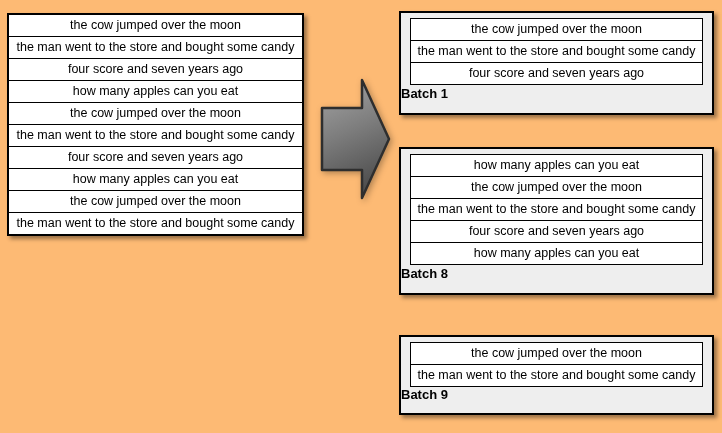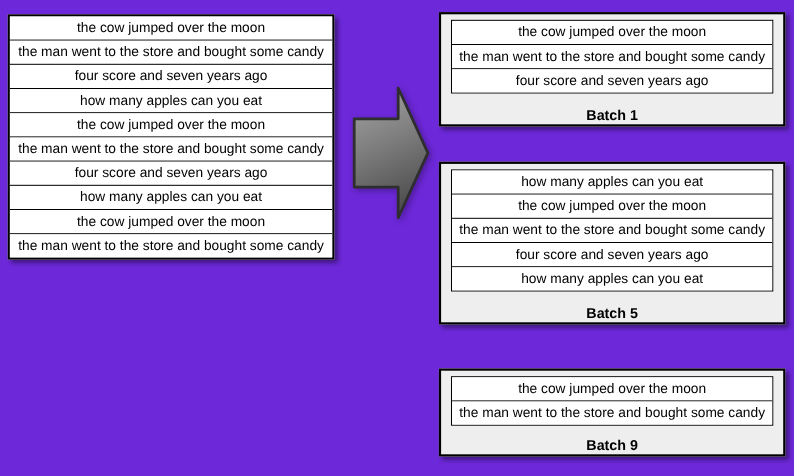--- a/index.html
+++ b/index.html
@@ -6,21 +6,21 @@
     margin: 0;
     padding: 0;
     background: #ffffff;
     font-family: "Liberation Sans", sans-serif;
     color: #000000;
   }
   .canvas {
     position: relative;
     width: 722px;
     height: 433px;
-    background: #6d28d9;
+    background: #fdba74;
     overflow: hidden;
   }
   
   .input-table {
     position: absolute;
     left: 7px;
     top: 13px;
     width: 297px;
     box-sizing: border-box;
     border: 2px solid #000000;
@@ -64,22 +64,21 @@
   .batch-1 { top: 11px;  height: 104px; }
   .batch-2 { top: 147px; height: 148px; }
   .batch-3 { top: 335px; height: 80px;  }
   .batch-table {
     margin: 5px 9px 0 9px;
     border: 1px solid #000000;
     background: #ffffff;
   }
   .batch-label {
     margin-top: auto;
-    padding-bottom: 1px;
-    text-align: center;
+    padding-bottom: 12px;
     font-size: 13px;
     font-weight: bold;
   }
 </style>
 </head>
 <body>
 
 <div class="canvas">
 
   <div class="input-table">
@@ -116,21 +115,21 @@
   </div>
 
   <div class="batch batch-2">
     <div class="batch-table">
       <div class="row">how many apples can you eat</div>
       <div class="row">the cow jumped over the moon</div>
       <div class="row">the man went to the store and bought some candy</div>
       <div class="row">four score and seven years ago</div>
       <div class="row">how many apples can you eat</div>
     </div>
-    <div class="batch-label">Batch 5</div>
+    <div class="batch-label">Batch 8</div>
   </div>
 
   <div class="batch batch-3">
     <div class="batch-table">
       <div class="row">the cow jumped over the moon</div>
       <div class="row">the man went to the store and bought some candy</div>
     </div>
     <div class="batch-label">Batch 9</div>
   </div>
 

